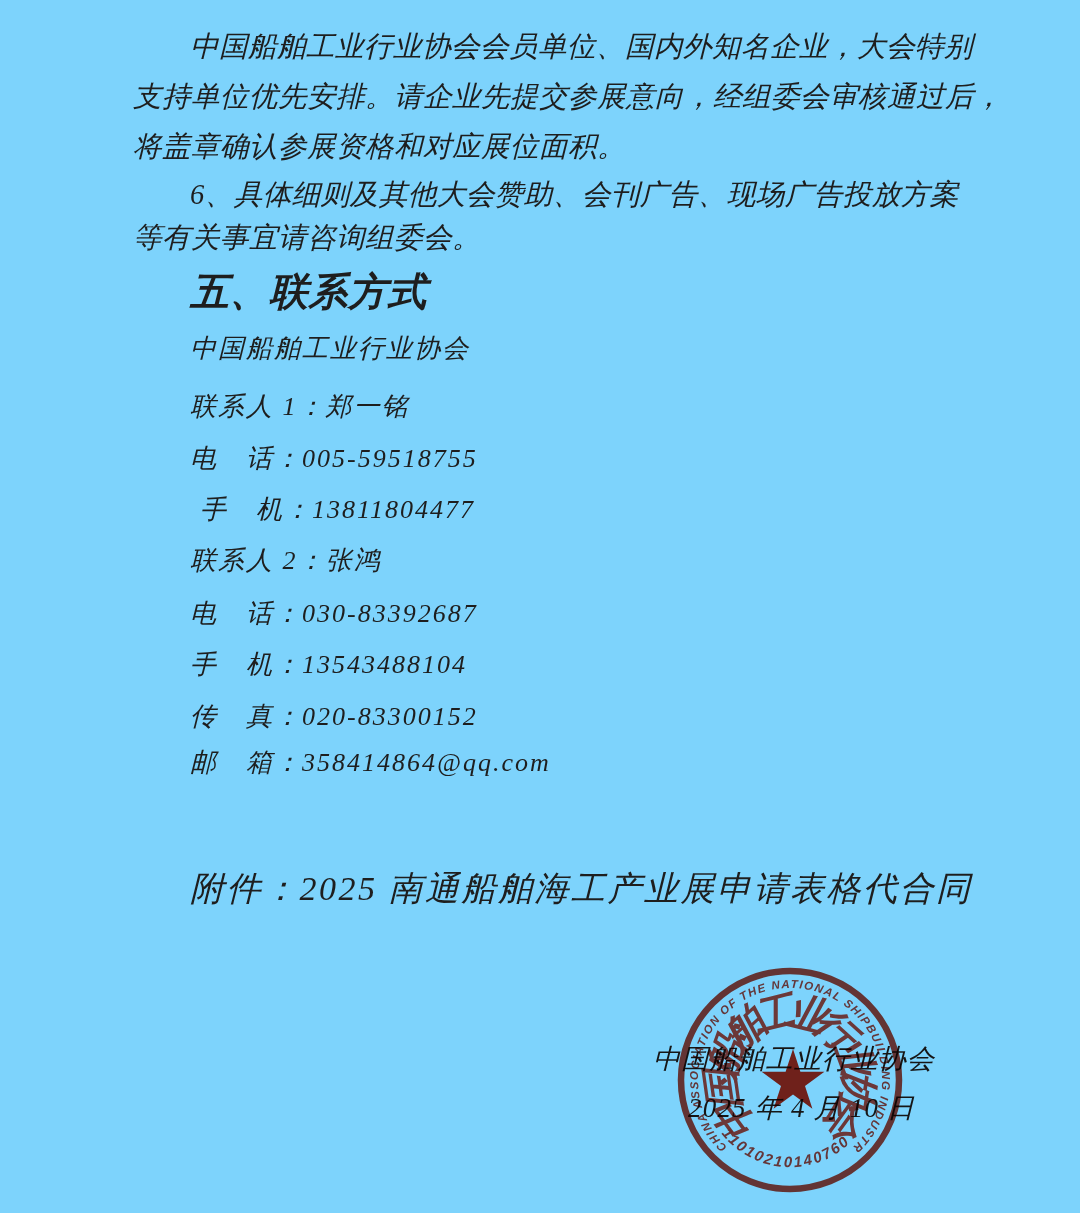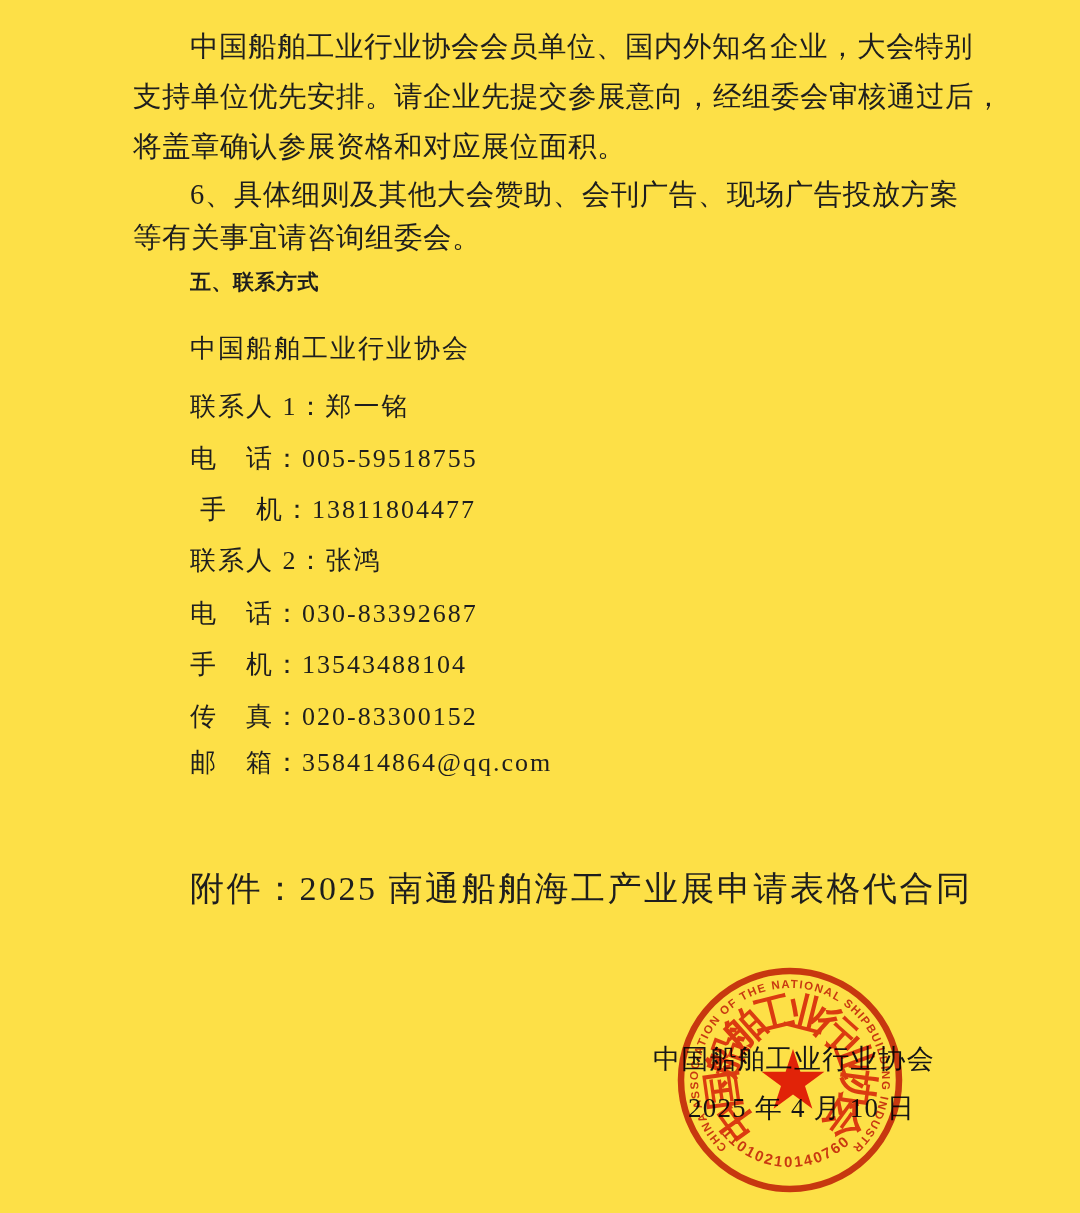--- a/index.html
+++ b/index.html
@@ -1,39 +1,40 @@
 <!DOCTYPE html>
 <html><head>
 <meta charset="utf-8">
 <style>
   html,body{margin:0;padding:0;}
   .page{
     position:relative;
     width:1080px;
     height:1213px;
-    background:#fde047;
+    background:#7dd3fc;
     overflow:hidden;
     font-family:"Liberation Serif","DejaVu Serif",serif;
     color:#1e1e1e;
+    font-style:italic;
   }
   .line{
     position:absolute;
     white-space:nowrap;
     font-size:28.5px;
     letter-spacing:0.5px;
     line-height:1;
     color:#1e1e1e;
   }
   .contact{
     font-size:26px;
     letter-spacing:2px;
   }
   .heading{
     font-weight:700;
-    font-size:21px;
+    font-size:39px;
   }
   .attachment{
     font-size:34px;
     letter-spacing:2.5px;
   }
   .sig{
     position:absolute;
     white-space:nowrap;
     font-size:27px;
     letter-spacing:1.2px;

